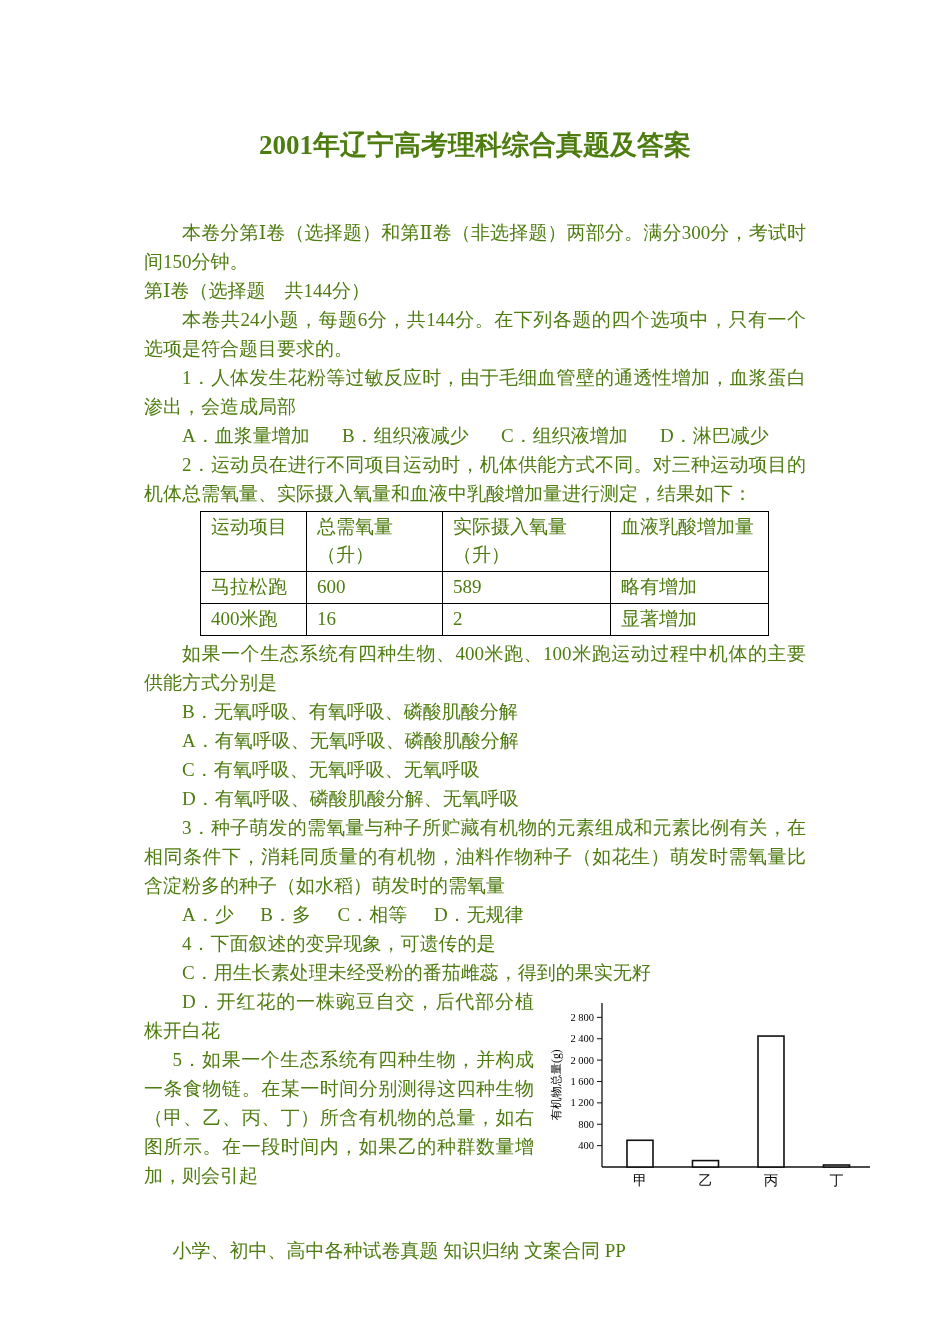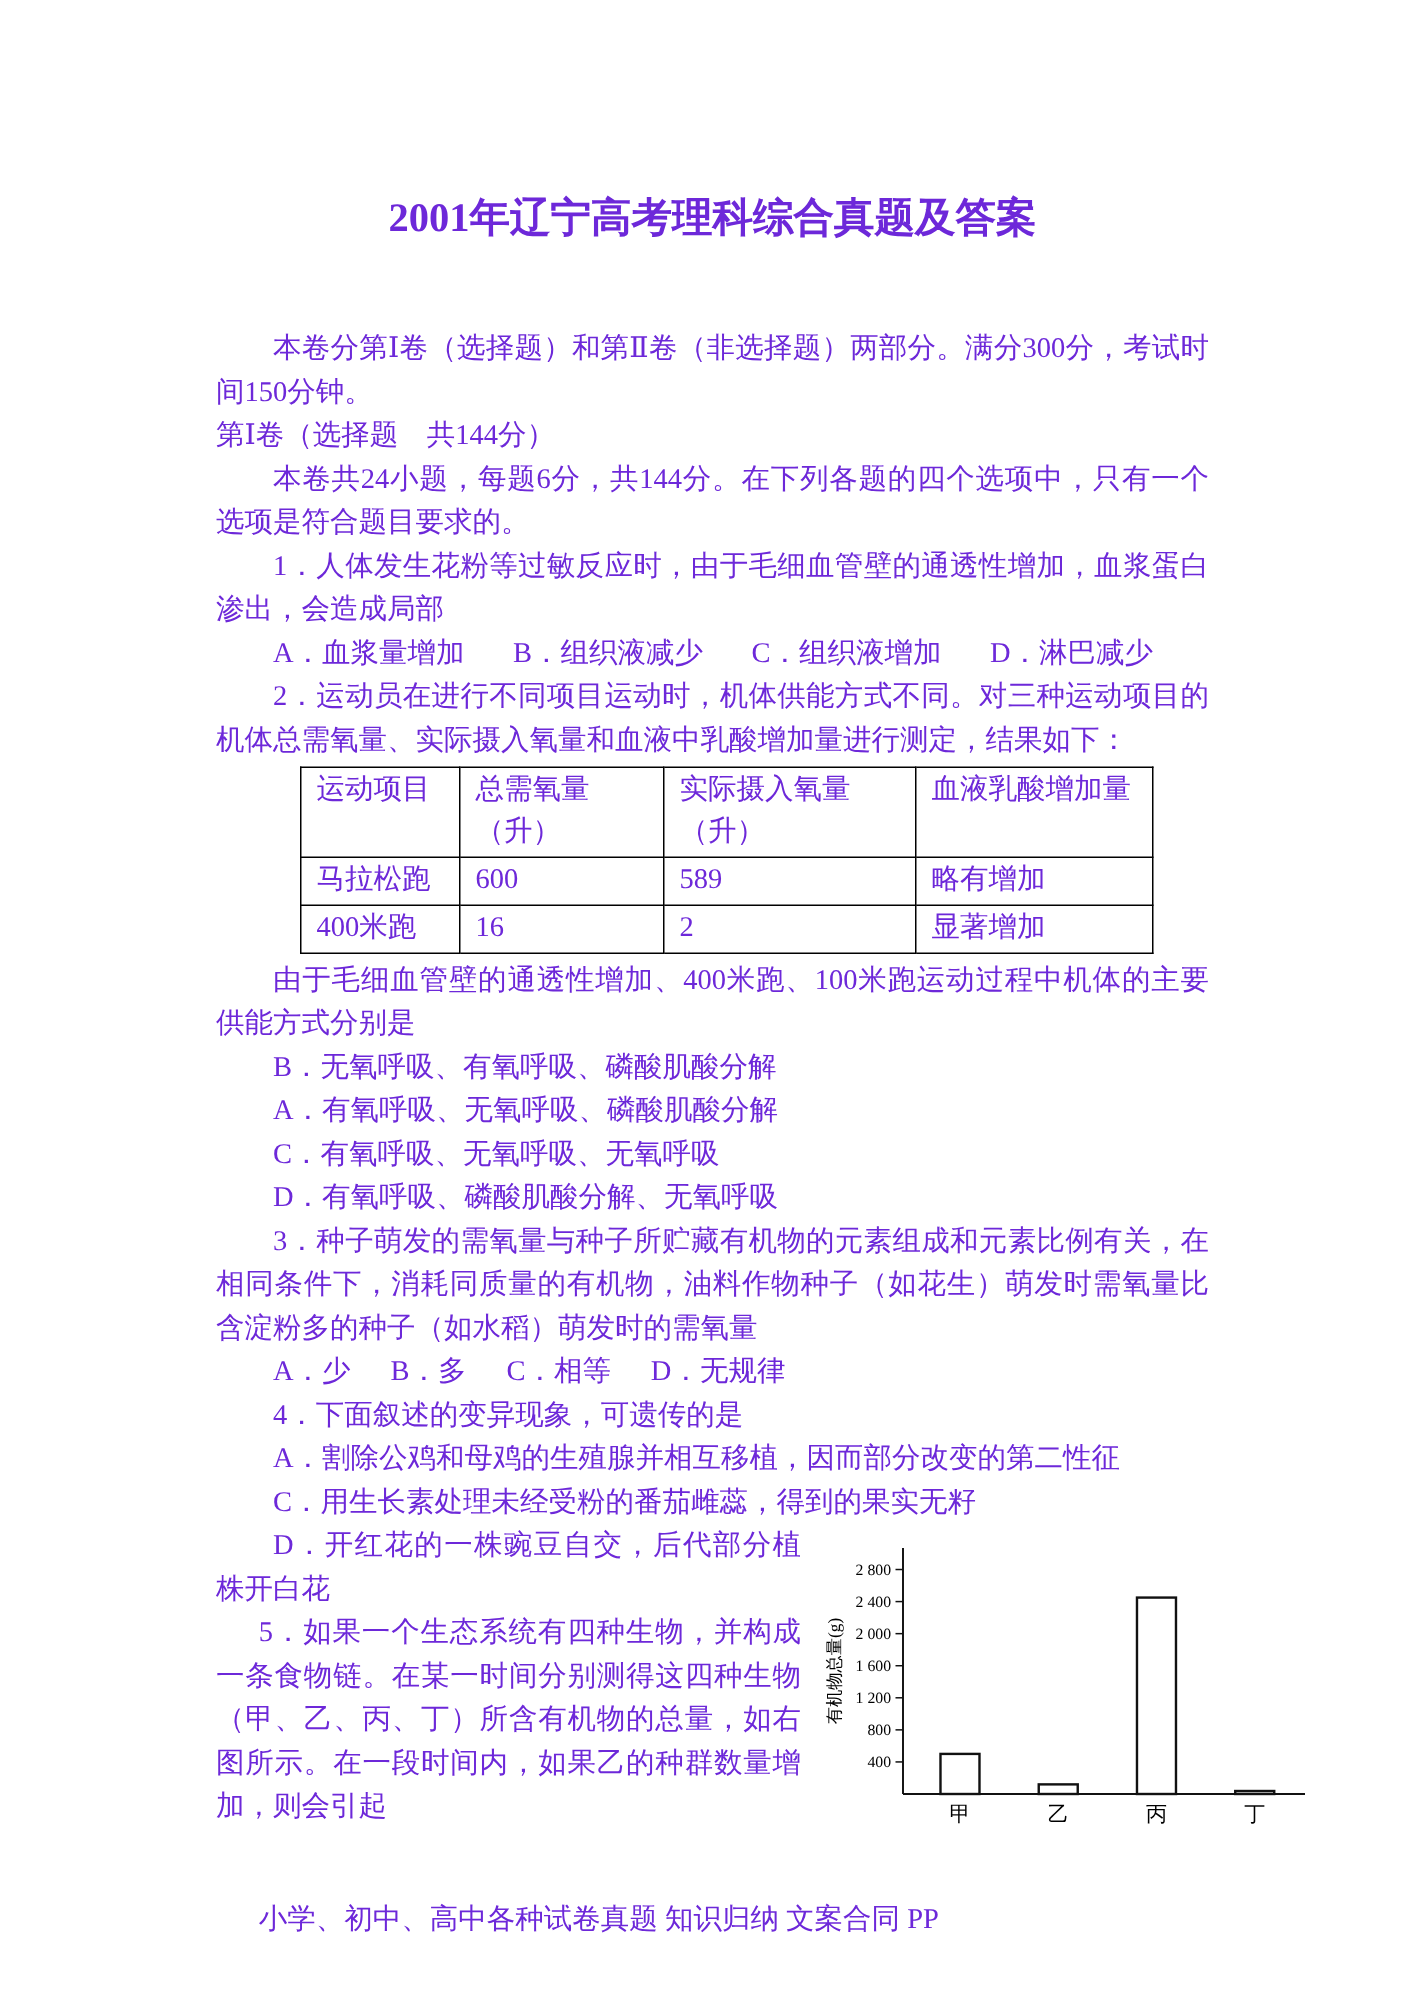--- a/index.html
+++ b/index.html
@@ -7,21 +7,21 @@
   .page {
     position: relative;
     width: 950px;
     height: 1344px;
     margin: 0 auto;
     background: #ffffff;
     padding: 126px 144px 15px 144px;
     font-family: "Liberation Serif", "DejaVu Serif", serif;
     font-size: 19px;
     line-height: 29px;
-    color: #6d28d9;
+    color: #4d7c0f;
     overflow: hidden;
   }
   .title {
     font-size: 27px;
     font-weight: bold;
     text-align: center;
     margin: 0 0 54px 0;
     line-height: 38px;
   }
   p { margin: 0; text-align: justify; }
@@ -101,33 +101,32 @@
       </tr>
       <tr>
         <td>400米跑</td>
         <td>16</td>
         <td>2</td>
         <td>显著增加</td>
       </tr>
     </tbody>
   </table>
 
-  <p class="ind2">由于毛细血管壁的通透性增加、400米跑、100米跑运动过程中机体的主要供能方式分别是</p>
+  <p class="ind2">如果一个生态系统有四种生物、400米跑、100米跑运动过程中机体的主要供能方式分别是</p>
   <p class="ind2">B．无氧呼吸、有氧呼吸、磷酸肌酸分解</p>
   <p class="ind2">A．有氧呼吸、无氧呼吸、磷酸肌酸分解</p>
   <p class="ind2">C．有氧呼吸、无氧呼吸、无氧呼吸</p>
   <p class="ind2">D．有氧呼吸、磷酸肌酸分解、无氧呼吸</p>
 
   <p class="ind2">3．种子萌发的需氧量与种子所贮藏有机物的元素组成和元素比例有关，在相同条件下，消耗同质量的有机物，油料作物种子（如花生）萌发时需氧量比含淀粉多的种子（如水稻）萌发时的需氧量</p>
   <p class="ind2 opts opts-narrow">
     <span class="opt">A．少</span><span class="opt">B．多</span><span class="opt">C．相等</span><span class="opt">D．无规律</span>
   </p>
 
   <p class="ind2">4．下面叙述的变异现象，可遗传的是</p>
-  <p class="ind2">A．割除公鸡和母鸡的生殖腺并相互移植，因而部分改变的第二性征</p>
   <p class="ind2">C．用生长素处理未经受粉的番茄雌蕊，得到的果实无籽</p>
 
   <div class="chart-float">
     <svg id="bar-chart" width="332" height="212" viewBox="0 0 332 212">
         <line x1="56" y1="178" x2="56" y2="14" stroke="#111" stroke-width="1.3"></line>
         <line x1="56" y1="178" x2="324" y2="178" stroke="#111" stroke-width="1.3"></line>
         <line x1="51" y1="156.6206896551724" x2="56" y2="156.6206896551724" stroke="#111" stroke-width="1"></line>
         <text x="48" y="160.1206896551724" text-anchor="end" font-size="10.5">400</text>
         <line x1="51" y1="135.24137931034483" x2="56" y2="135.24137931034483" stroke="#111" stroke-width="1"></line>
         <text x="48" y="138.74137931034483" text-anchor="end" font-size="10.5">800</text>

